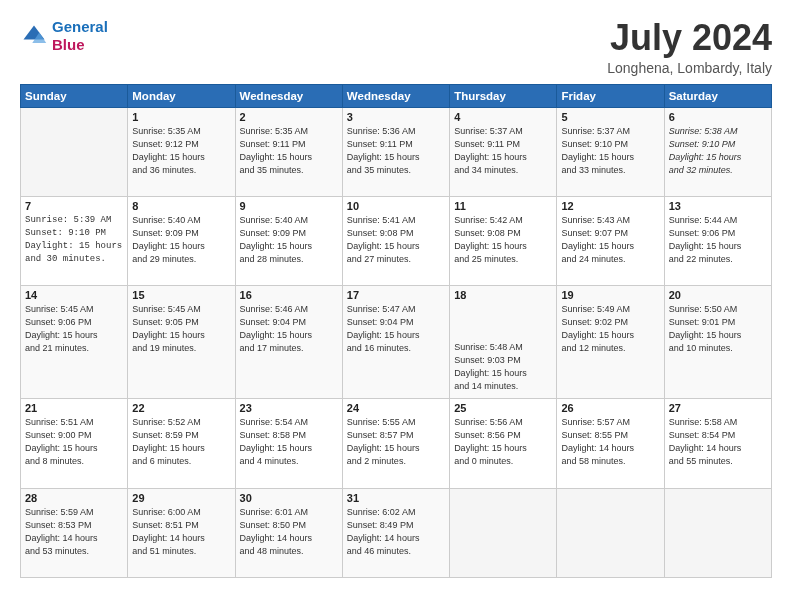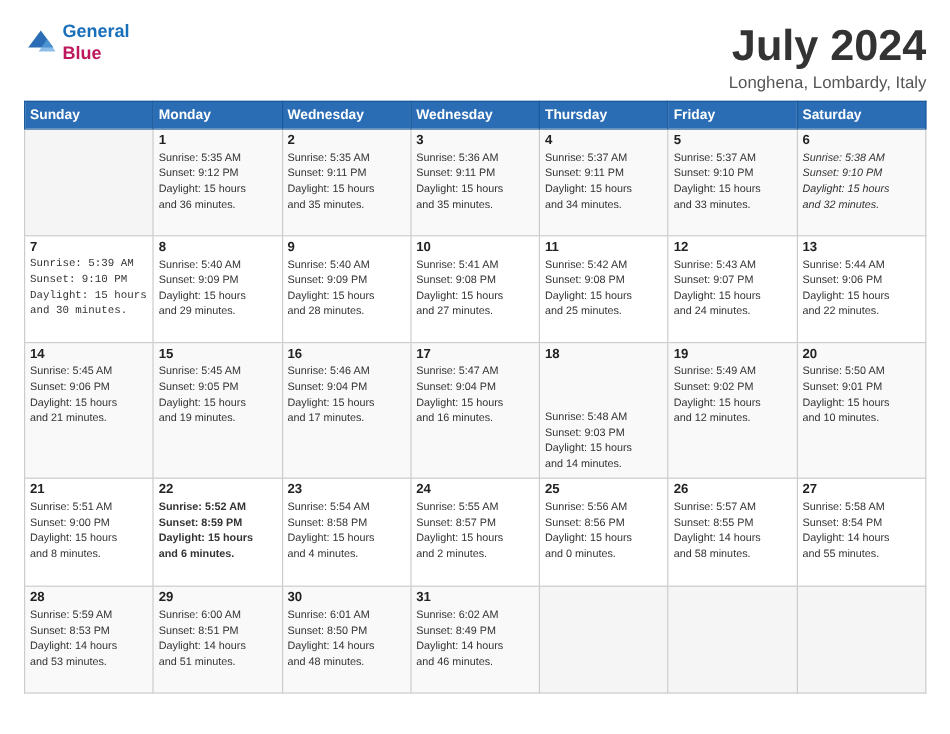--- a/index.html
+++ b/index.html
@@ -284,21 +284,21 @@
         <tr>
           <td>
             <span class="day-num">21</span>
             <div class="cell-info" style="white-space: pre-line;">Sunrise: 5:51 AM
 Sunset: 9:00 PM
 Daylight: 15 hours
 and 8 minutes.</div>
           </td>
           <td>
             <span class="day-num">22</span>
-            <div class="cell-info" style="white-space: pre-line; font-weight: bold;">Sunrise: 5:52 AM
+            <div class="cell-info" style="white-space: pre-line;">Sunrise: 5:52 AM
 Sunset: 8:59 PM
 Daylight: 15 hours
 and 6 minutes.</div>
           </td>
           <td>
             <span class="day-num">23</span>
             <div class="cell-info" style="white-space: pre-line;">Sunrise: 5:54 AM
 Sunset: 8:58 PM
 Daylight: 15 hours
 and 4 minutes.</div>

